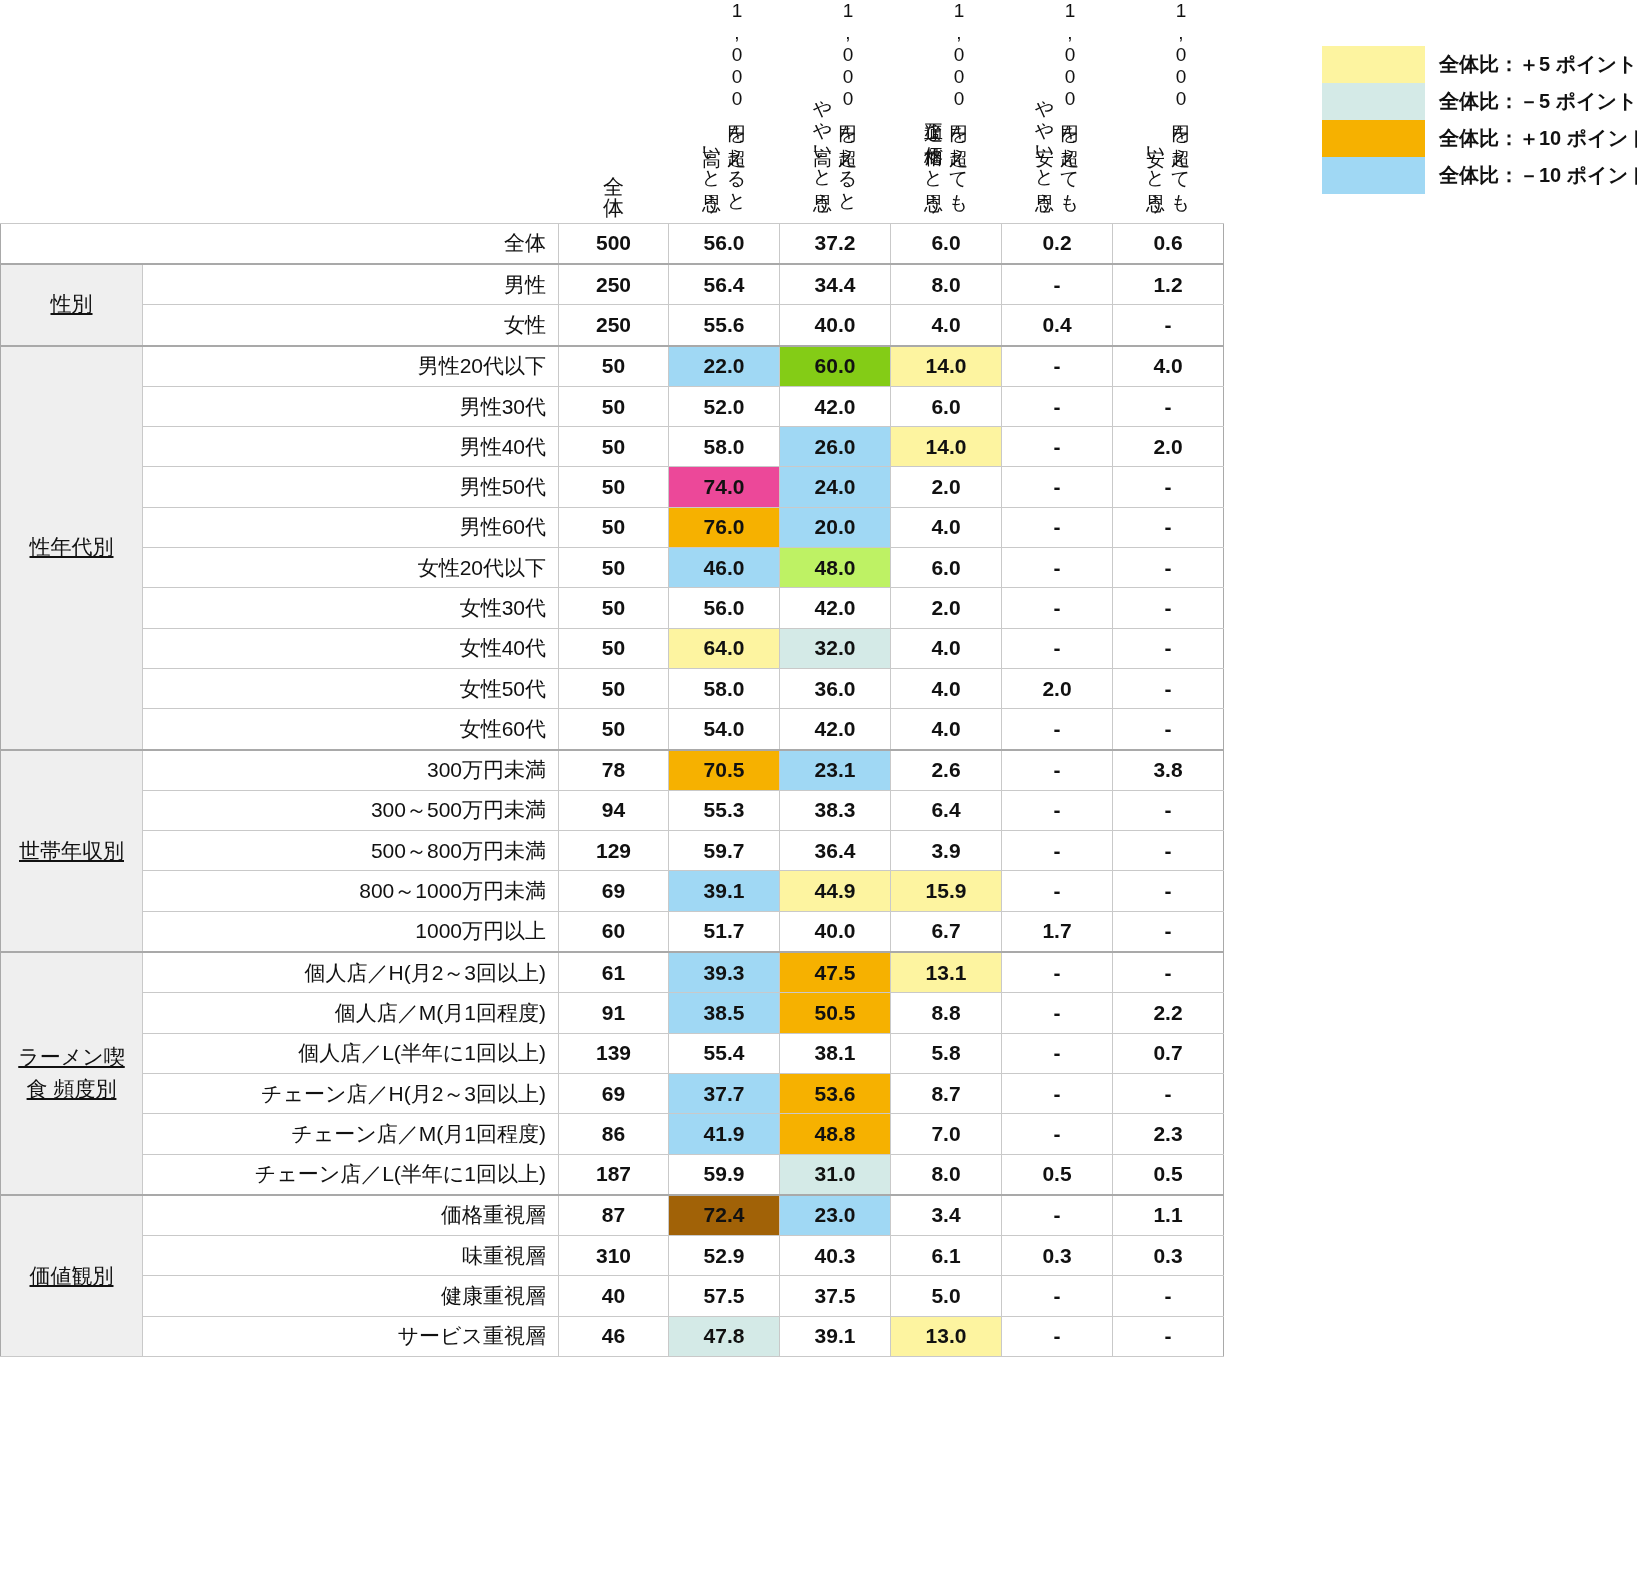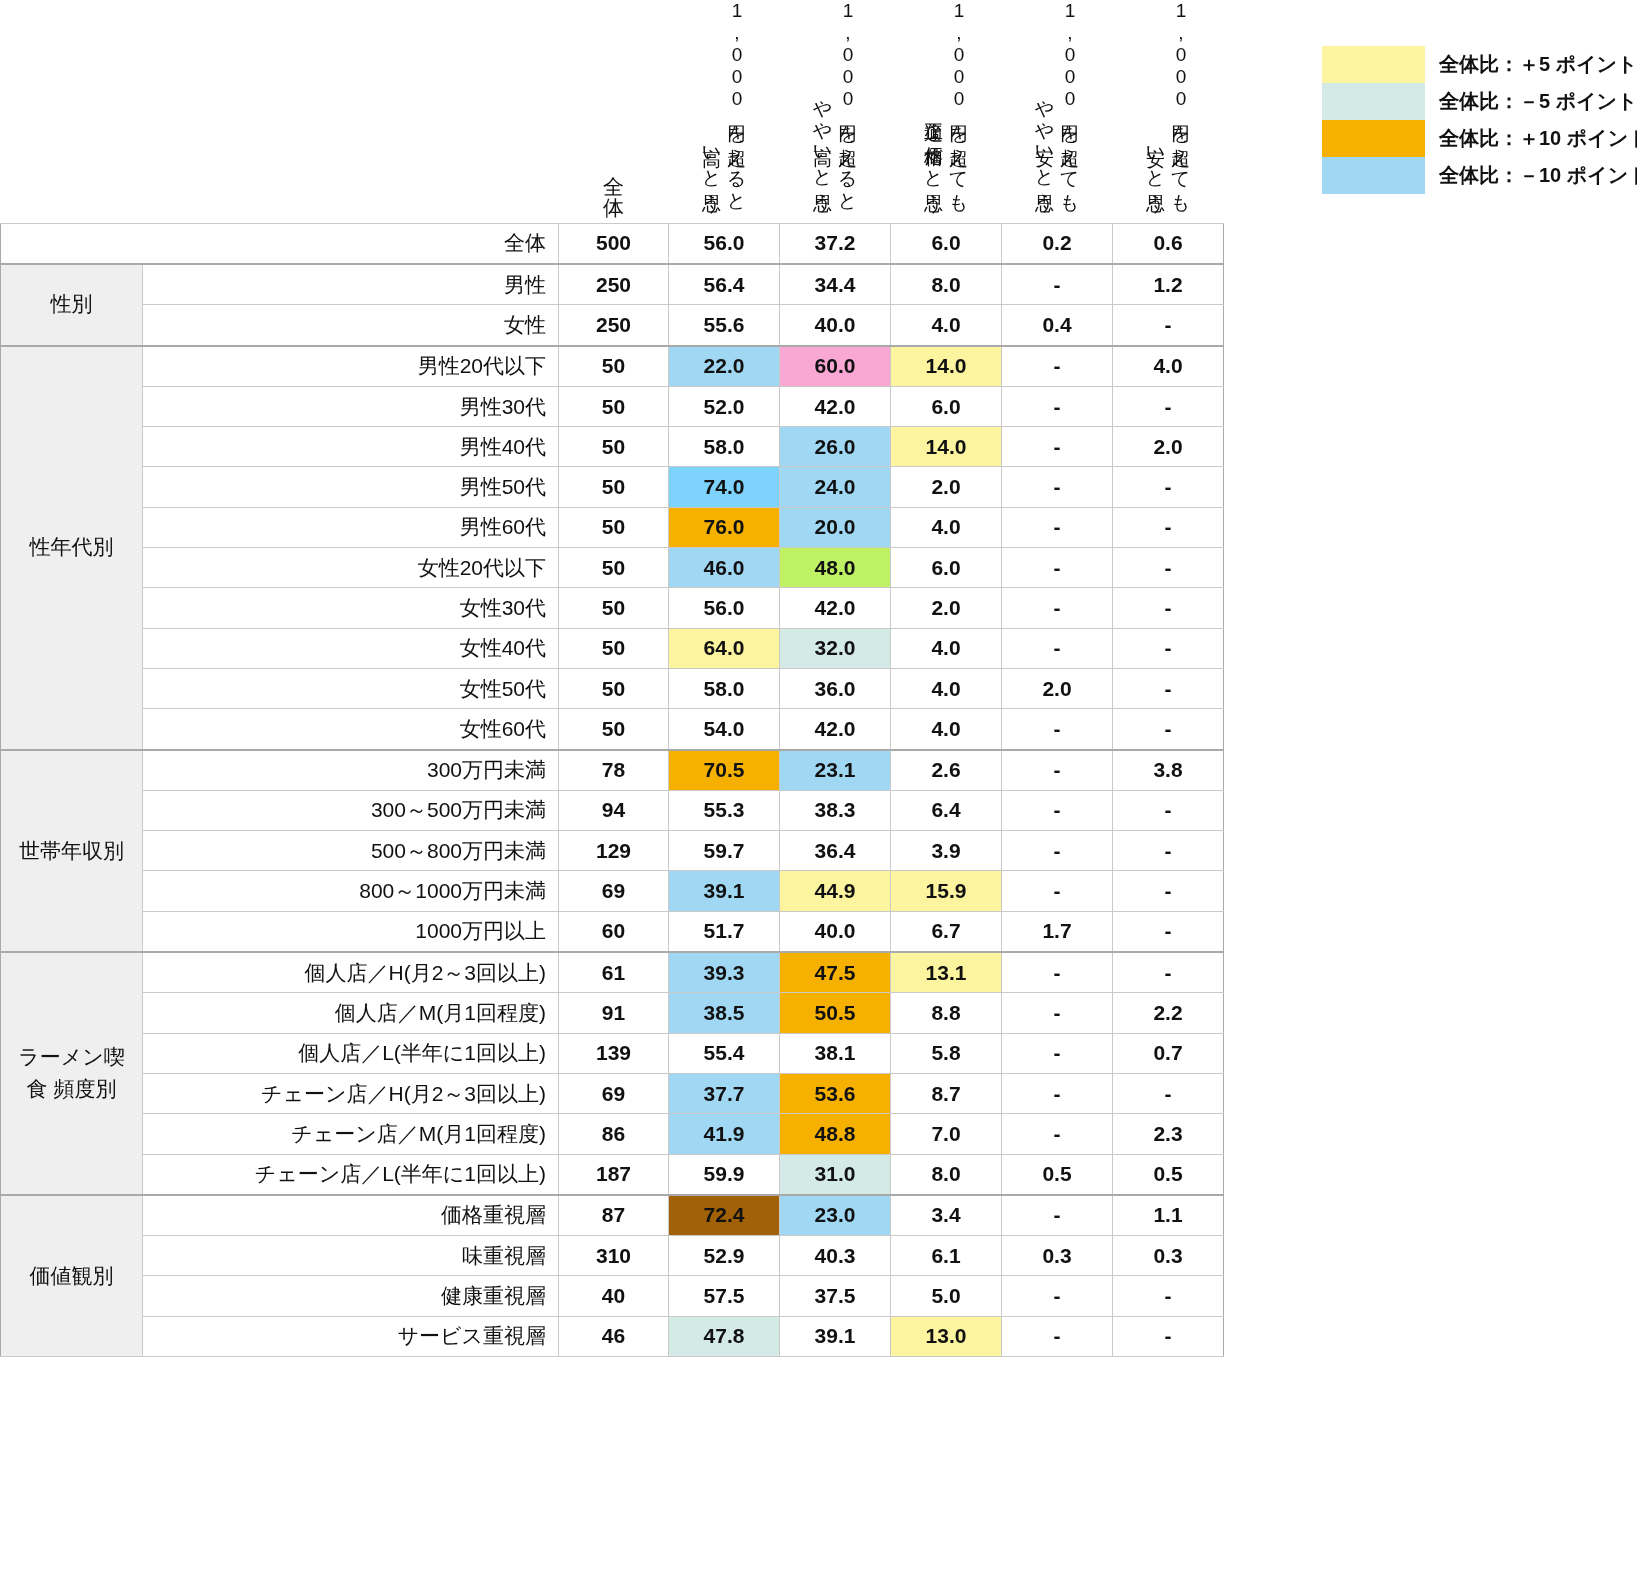--- a/index.html
+++ b/index.html
@@ -30,21 +30,21 @@
   
   tbody{border:1px solid #a9a9a9;}
   tbody td{
     height:39.3px;padding:0;font-size:21px;vertical-align:middle;
     border-top:1px solid #c9c9c9;border-bottom:1px solid #c9c9c9;
     background:#fff;
   }
   tbody tr.sec-top td, tbody tr.sec-top .gcell{border-top:2px solid #a9a9a9;}
   td.gcell{
     background:#efefef;text-align:center;border-right:1px solid #c9c9c9;
-    padding:0 8px;line-height:1.55;
+    padding:0 8px;line-height:1.55;text-decoration:underline;
   }
   td.lcell{text-align:right;padding-right:12px;border-right:1px solid #c9c9c9;}
   td.ncell{text-align:center;font-weight:bold;border-right:1px solid #c9c9c9;}
   td.vcell{text-align:center;font-weight:bold;border-right:1px solid #c9c9c9;}
   td.vcell:last-child{border-right:none;}
 
   
   .legend{position:absolute;left:1322px;top:46px;}
   .legend-item{display:flex;align-items:center;height:37px;}
   .legend-swatch{width:103px;height:37px;flex:0 0 103px;}
@@ -136,21 +136,21 @@
           <td class="vcell">40.0</td>
           <td class="vcell">4.0</td>
           <td class="vcell">0.4</td>
           <td class="vcell">-</td>
         </tr>
         <tr class="sec-top">
           <td class="gcell" rowspan="10">性年代別</td>
           <td class="lcell">男性20代以下</td>
           <td class="ncell">50</td>
           <td class="vcell" style="background-color: rgb(160, 216, 244);">22.0</td>
-          <td class="vcell" style="background-color: #f9a8d4; margin-top: 30px;">60.0</td>
+          <td class="vcell" style="background-color: #84cc16; margin-top: 30px;">60.0</td>
           <td class="vcell" style="background-color: rgb(253, 244, 160);">14.0</td>
           <td class="vcell">-</td>
           <td class="vcell">4.0</td>
         </tr>
         <tr>
           <td class="lcell">男性30代</td>
           <td class="ncell">50</td>
           <td class="vcell">52.0</td>
           <td class="vcell">42.0</td>
           <td class="vcell">6.0</td>
@@ -162,21 +162,21 @@
           <td class="ncell">50</td>
           <td class="vcell">58.0</td>
           <td class="vcell" style="background-color: rgb(160, 216, 244);">26.0</td>
           <td class="vcell" style="background-color: rgb(253, 244, 160);">14.0</td>
           <td class="vcell">-</td>
           <td class="vcell">2.0</td>
         </tr>
         <tr>
           <td class="lcell">男性50代</td>
           <td class="ncell">50</td>
-          <td class="vcell" style="background-color: #7dd3fc;">74.0</td>
+          <td class="vcell" style="background-color: #ec4899;">74.0</td>
           <td class="vcell" style="background-color: rgb(160, 216, 244);">24.0</td>
           <td class="vcell">2.0</td>
           <td class="vcell">-</td>
           <td class="vcell">-</td>
         </tr>
         <tr>
           <td class="lcell">男性60代</td>
           <td class="ncell">50</td>
           <td class="vcell" style="background-color: rgb(246, 177, 0);">76.0</td>
           <td class="vcell" style="background-color: rgb(160, 216, 244);">20.0</td>

